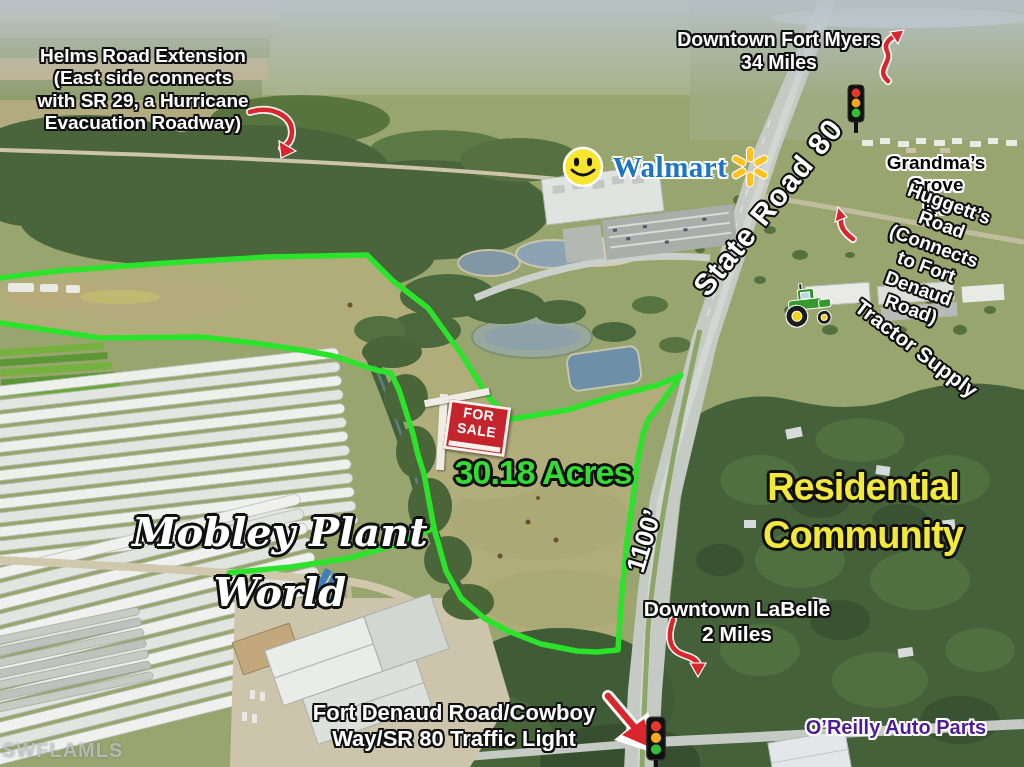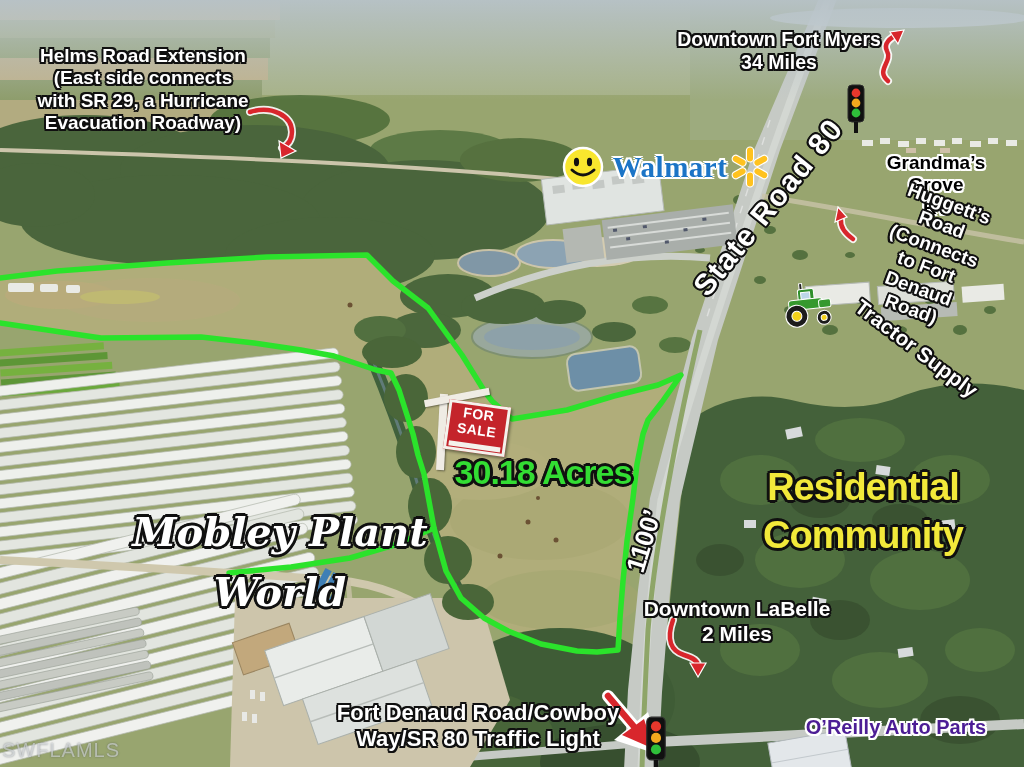--- a/index.html
+++ b/index.html
@@ -8,21 +8,21 @@
   #scene svg.bg{position:absolute;left:0;top:0;z-index:1;}
   .label{position:absolute;z-index:6;font-weight:bold;color:#fff;text-align:center;
          white-space:pre-line;line-height:1.18;transform:translateX(-50%);}
   .ob{text-shadow:2px 0 0 #101010,-2px 0 0 #101010,0 2px 0 #101010,0 -2px 0 #101010,
       1.6px 1.6px 0 #101010,-1.6px 1.6px 0 #101010,1.6px -1.6px 0 #101010,-1.6px -1.6px 0 #101010;}
   .ob-big{text-shadow:3px 0 0 #101010,-3px 0 0 #101010,0 3px 0 #101010,0 -3px 0 #101010,
       2.2px 2.2px 0 #101010,-2.2px 2.2px 0 #101010,2.2px -2.2px 0 #101010,-2.2px -2.2px 0 #101010;}
   .ow{text-shadow:2px 0 0 #fff,-2px 0 0 #fff,0 2px 0 #fff,0 -2px 0 #fff,
       1.6px 1.6px 0 #fff,-1.6px 1.6px 0 #fff,1.6px -1.6px 0 #fff,-1.6px -1.6px 0 #fff;}
   .icon{position:absolute;z-index:5;}
-  .wm{position:absolute;z-index:7;left:2px;top:739px;font-weight:normal;font-size:20px;
+  .wm{position:absolute;z-index:7;left:2px;top:739px;font-weight:bold;font-size:20px;
       letter-spacing:1px;color:rgba(235,238,240,0.55);
       text-shadow:0 0 2px rgba(70,75,80,0.6);}
   
   #forsale{position:absolute;left:412px;top:386px;width:104px;height:92px;z-index:5;}
   .fs-post{position:absolute;left:26px;top:8px;width:8px;height:76px;background:#efece4;
            transform:rotate(3deg);box-shadow:1px 1px 2px rgba(0,0,0,.45);}
   .fs-bar{position:absolute;left:12px;top:8px;width:66px;height:7px;background:#efece4;
           transform:rotate(-11deg);box-shadow:1px 1px 2px rgba(0,0,0,.45);}
   .fs-panel{position:absolute;left:34px;top:17px;width:56px;height:44px;background:#c4242b;
             border:3px solid #f4f2ec;transform:rotate(8deg);
@@ -461,20 +461,20 @@
 <div class="label ob-big" style="left:280px;top:502px;font-size:40px;line-height:1.5;
             font-family:'DejaVu Serif',serif;font-style:italic;">Mobley Plant
 World</div>
 
 <div class="label ob" style="left:644px;top:541px;font-size:26px;white-space:nowrap;
             transform:translate(-50%,-50%) rotate(-73deg);">1100’</div>
 
 <div class="label ob" style="left:737px;top:591px;font-size:21px;margin-top:6px;">Downtown LaBelle
 2 Miles</div>
 
-<div class="label ob" style="left:478px;top:700px;font-size:22px;">Fort Denaud Road/Cowboy
+<div class="label ob" style="left:454px;top:700px;font-size:22px;">Fort Denaud Road/Cowboy
 Way/SR 80 Traffic Light</div>
 
 <div class="label ow" style="left:896px;top:716px;font-size:20px;color:#4c1d95;white-space:nowrap;">O’Reilly Auto Parts</div>
 
 <div class="wm">SWFLAMLS</div>
 
 </div>
 
 </body></html>

